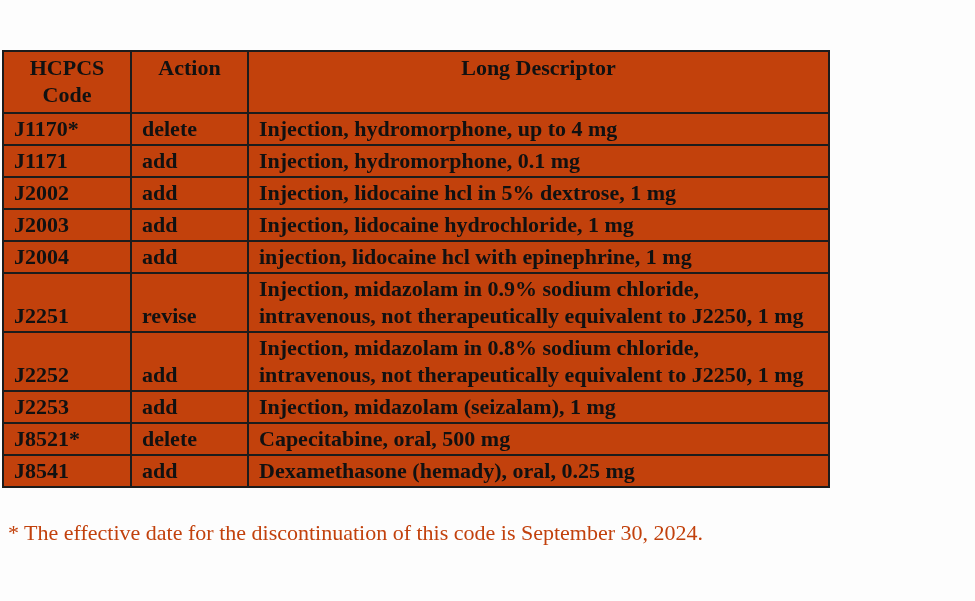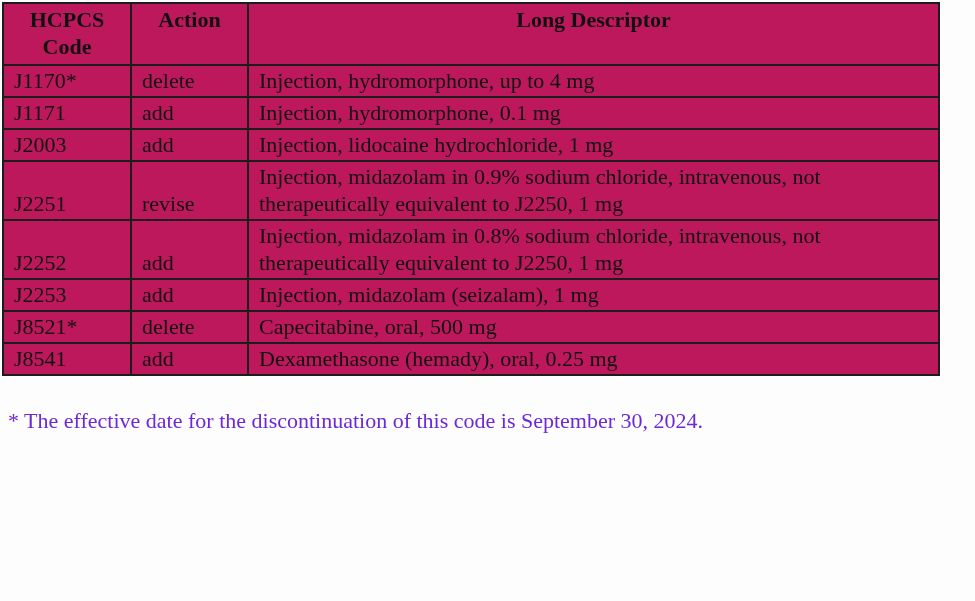--- a/index.html
+++ b/index.html
@@ -12,55 +12,57 @@
   .page {
     width: 975px;
     height: 601px;
     box-sizing: border-box;
     padding: 2px 2px 0 2px;
     background: #fdfdfd;
     overflow: hidden;
   }
   table.codes-table {
     border-collapse: collapse;
-    width: 938px;
+    width: 828px;
     table-layout: fixed;
-    background: #be185d;
+    background: #c2410c;
+    margin-top: 48px;
   }
   table.codes-table th,
   table.codes-table td {
     border: 2px solid #1c1c1c;
     font-size: 22px;
     line-height: 27px;
     padding: 1px 8px 2px 10px;
     overflow: hidden;
   }
   table.codes-table th {
     font-weight: bold;
     text-align: center;
     vertical-align: top;
     height: 56px;
     padding: 2px 4px;
   }
   table.codes-table td {
     text-align: left;
     vertical-align: bottom;
     height: 27px;
+    font-weight: bold;
   }
   td.valign-middle {
     vertical-align: middle;
   }
   col.col-code   { width: 128px; }
   col.col-action { width: 117px; }
   col.col-desc   { width: auto; }
   .footnote {
     margin: 31px 0 0 6px;
     font-size: 22px;
     line-height: 27px;
-    color: #6d28d9;
+    color: #c2410c;
   }
 </style>
 </head>
 <body>
 
 <div class="page">
 
   <table class="codes-table">
     <colgroup>
       <col class="col-code">
@@ -79,23 +81,33 @@
     <td>J1170*</td>
     <td>delete</td>
     <td>Injection, hydromorphone, up to 4 mg</td>
   </tr>
         <tr>
     <td>J1171</td>
     <td>add</td>
     <td>Injection, hydromorphone, 0.1 mg</td>
   </tr>
         <tr>
+    <td>J2002</td>
+    <td>add</td>
+    <td>Injection, lidocaine hcl in 5% dextrose, 1 mg</td>
+  </tr>
+        <tr>
     <td>J2003</td>
     <td>add</td>
     <td>Injection, lidocaine hydrochloride, 1 mg</td>
+  </tr>
+        <tr>
+    <td>J2004</td>
+    <td>add</td>
+    <td>injection, lidocaine hcl with epinephrine, 1 mg</td>
   </tr>
         <tr>
     <td>J2251</td>
     <td class="valign-middle">revise</td>
     <td>Injection, midazolam in 0.9% sodium chloride, intravenous, not therapeutically equivalent to J2250, 1 mg</td>
   </tr>
         <tr>
     <td>J2252</td>
     <td>add</td>
     <td>Injection, midazolam in 0.8% sodium chloride, intravenous, not therapeutically equivalent to J2250, 1 mg</td>

